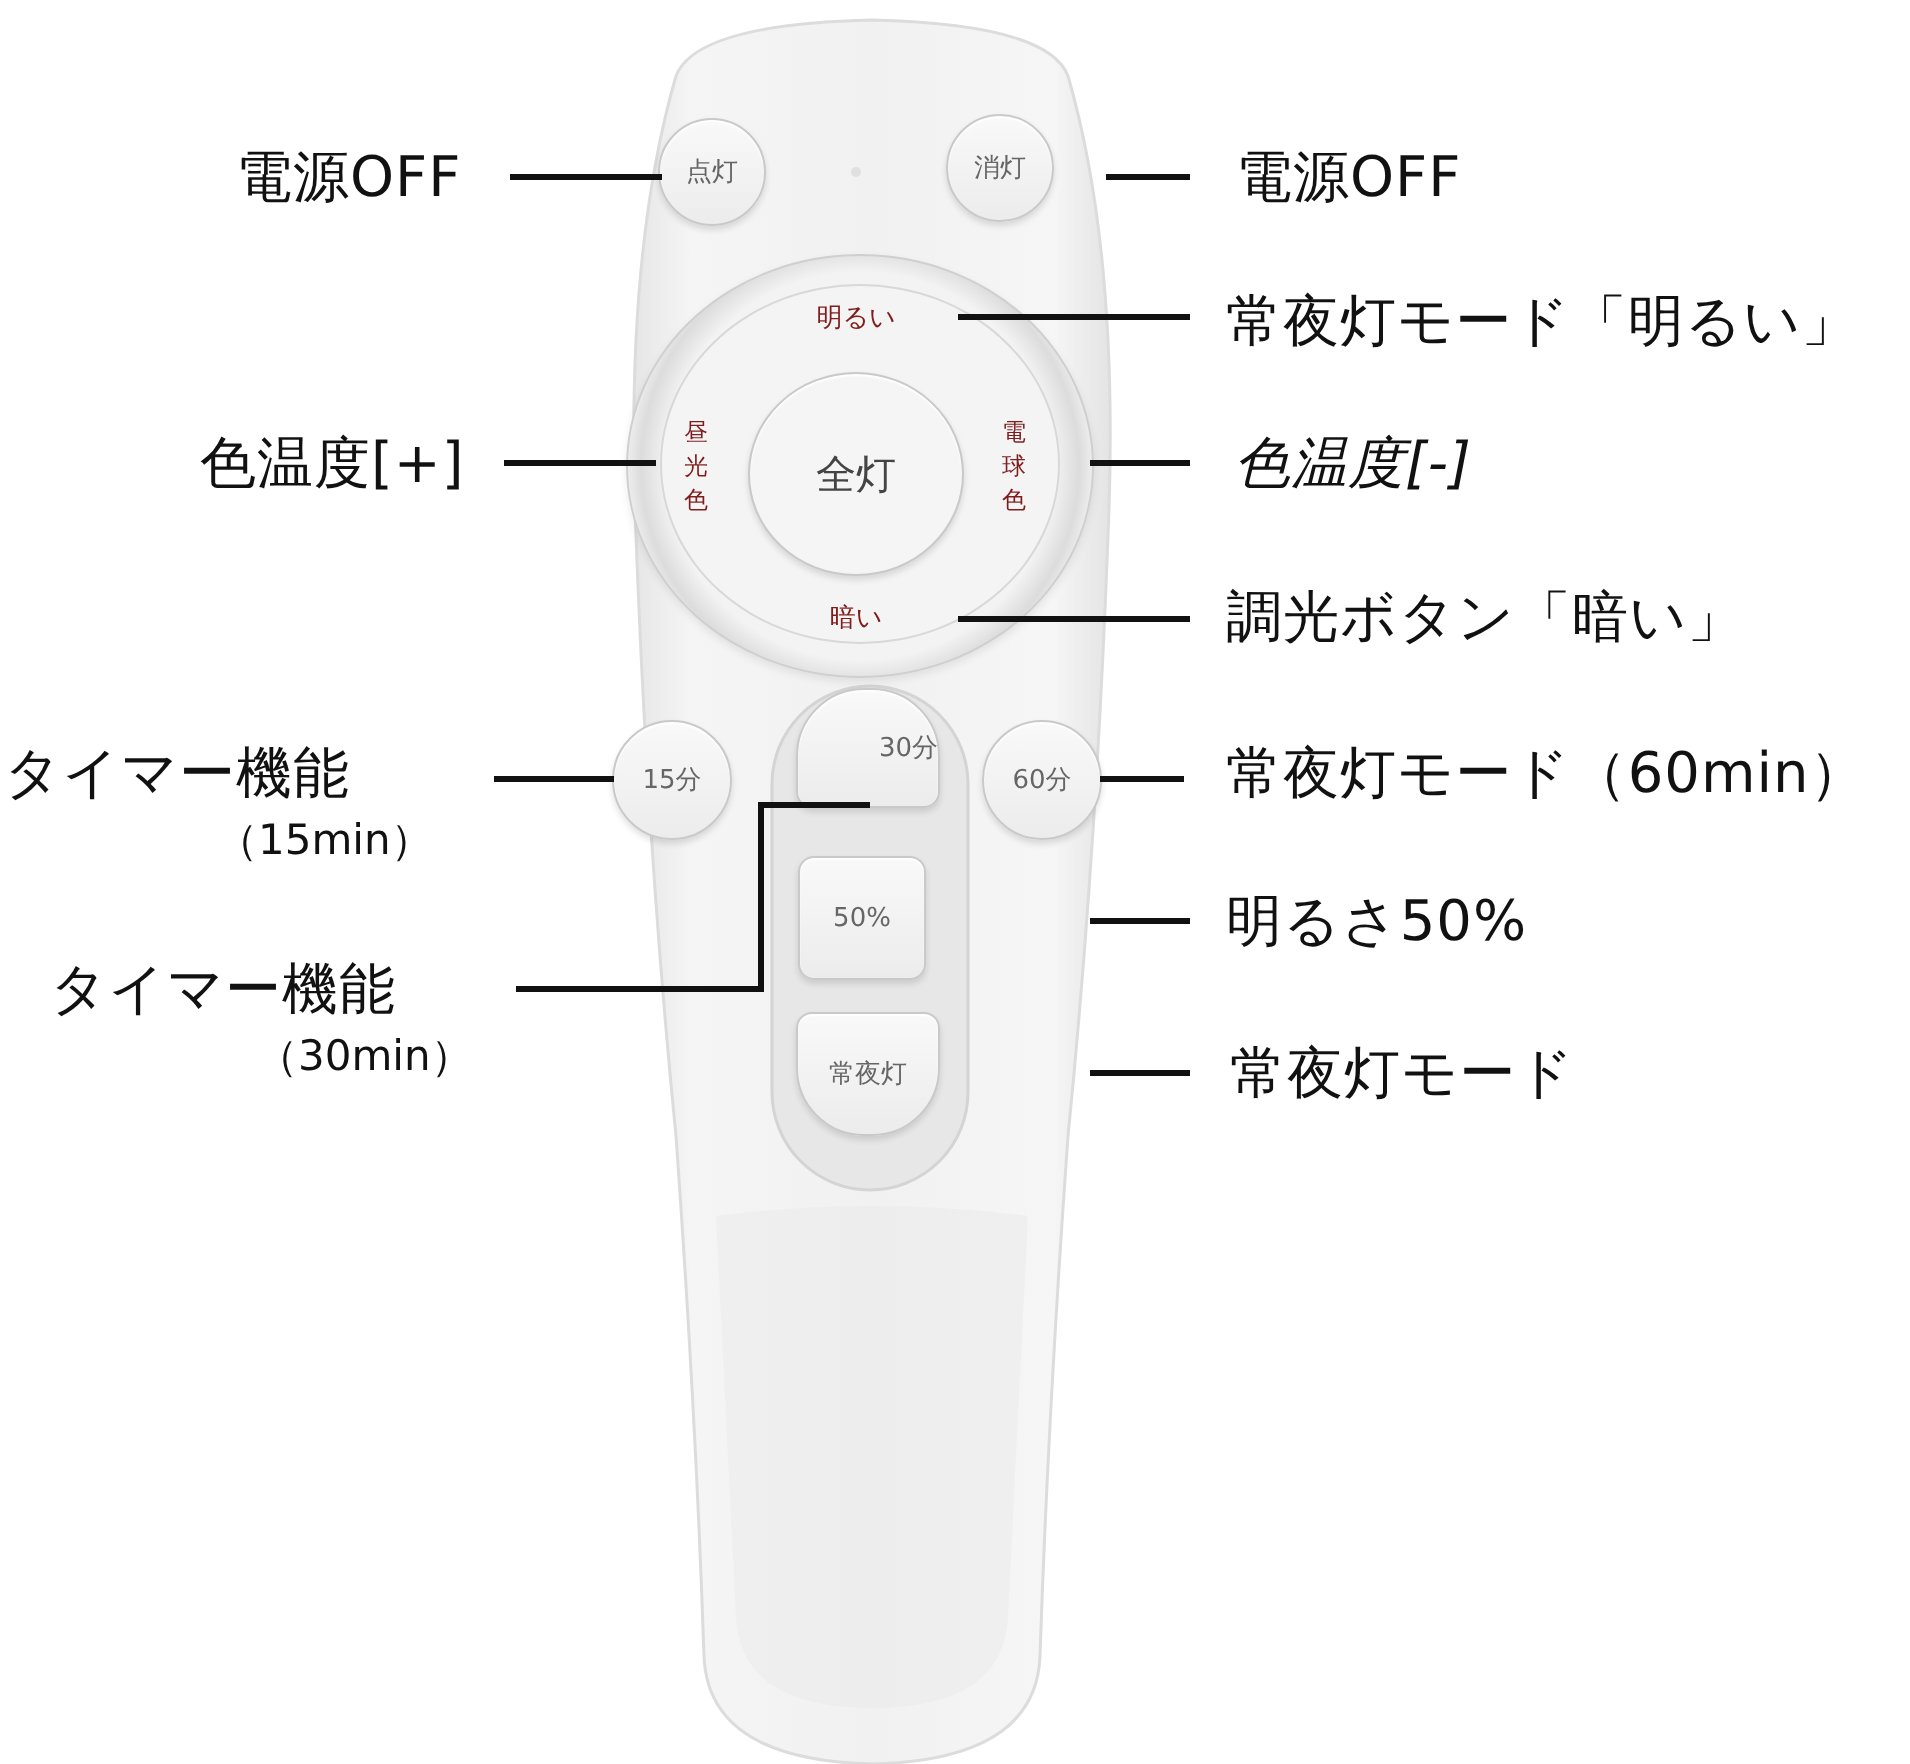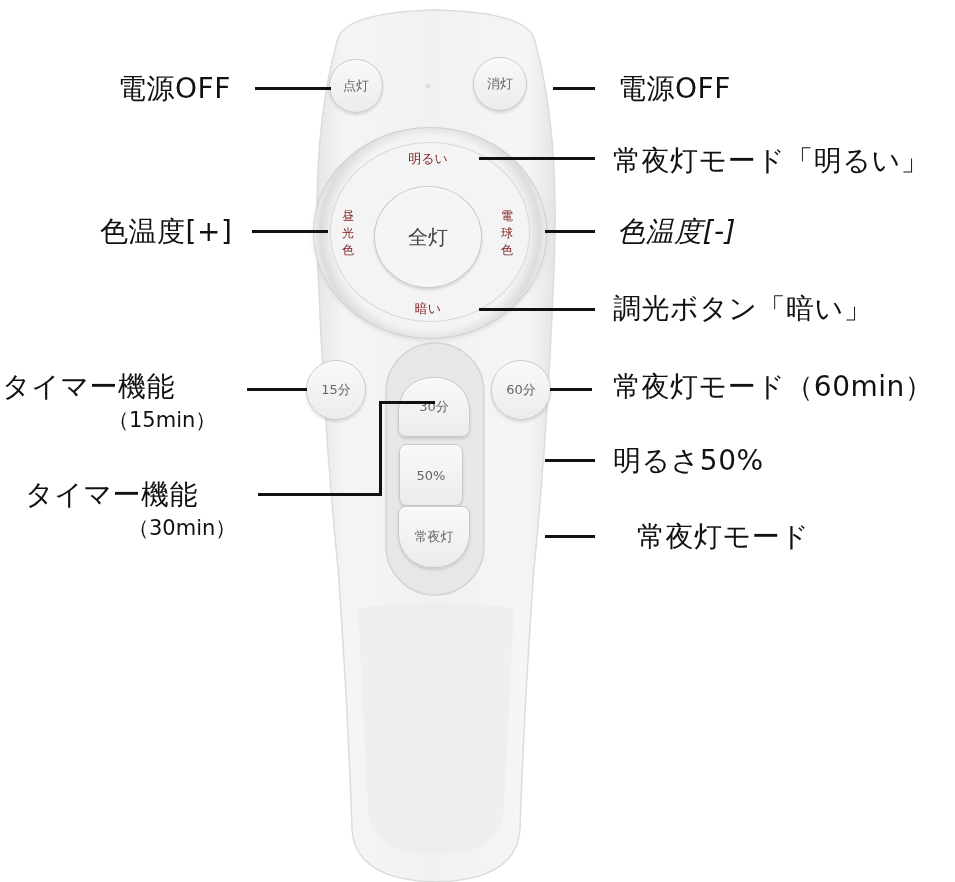--- a/index.html
+++ b/index.html
@@ -64,27 +64,27 @@
 <div class="ringlabel vert" style="left:499px;top:208px;">
   <span>電球色</span>
 </div>
 <div class="btn round" style="left:374px;top:186px;width:106px;height:100px;font-size:20px;color:#444;background:#f5f5f5;">
   <span>全灯</span>
 </div>
 
 <div class="btn round" style="left:306px;top:360px;width:58px;height:58px;">
   <span>15分</span>
 </div>
-<div class="btn" style="left:398px;top:377px;width:70px;height:58px;border-radius:34px 34px 8px 8px;">
+<div class="btn" style="left:398px;top:344px;width:70px;height:58px;border-radius:34px 34px 8px 8px;justify-content:flex-end;">
   <span>30分</span>
 </div>
 <div class="btn round" style="left:491px;top:360px;width:58px;height:58px;">
   <span>60分</span>
 </div>
-<div class="btn" style="left:399px;top:444px;width:62px;height:60px;border-radius:8px;align-items:center;">
+<div class="btn" style="left:399px;top:428px;width:62px;height:60px;border-radius:8px;align-items:center;">
   <span>50%</span>
 </div>
 <div class="btn" style="left:398px;top:506px;width:70px;height:60px;border-radius:8px 8px 34px 34px;">
   <span>常夜灯</span>
 </div>
 
 <div class="line" style="left:255px;top:87px;width:76px;height:3px;"></div>
 <div class="line" style="left:553px;top:87px;width:42px;height:3px;"></div>
 <div class="line" style="left:479px;top:157px;width:116px;height:3px;"></div>
 <div class="line" style="left:252px;top:230px;width:76px;height:3px;"></div>
@@ -104,13 +104,13 @@
 <div class="label" style="left:613px;top:142px;">常夜灯モード「明るい」</div>
 <div class="label" style="left:100px;top:213px;">色温度[+]</div>
 <div class="label" style="left:617px;top:213px;font-style:italic;">色温度[-]</div>
 <div class="label" style="left:613px;top:290px;">調光ボタン「暗い」</div>
 <div class="label" style="left:2px;top:368px;">タイマー機能</div>
 <div class="sub" style="left:108px;top:406px;">（15min）</div>
 <div class="label" style="left:613px;top:368px;">常夜灯モード（60min）</div>
 <div class="label" style="left:613px;top:442px;">明るさ50%</div>
 <div class="label" style="left:25px;top:476px;">タイマー機能</div>
 <div class="sub" style="left:128px;top:514px;">（30min）</div>
-<div class="label" style="left:637px;top:518px;">常夜灯モード</div>
+<div class="label" style="left:615px;top:518px;">常夜灯モード</div>
 
 </body></html>

